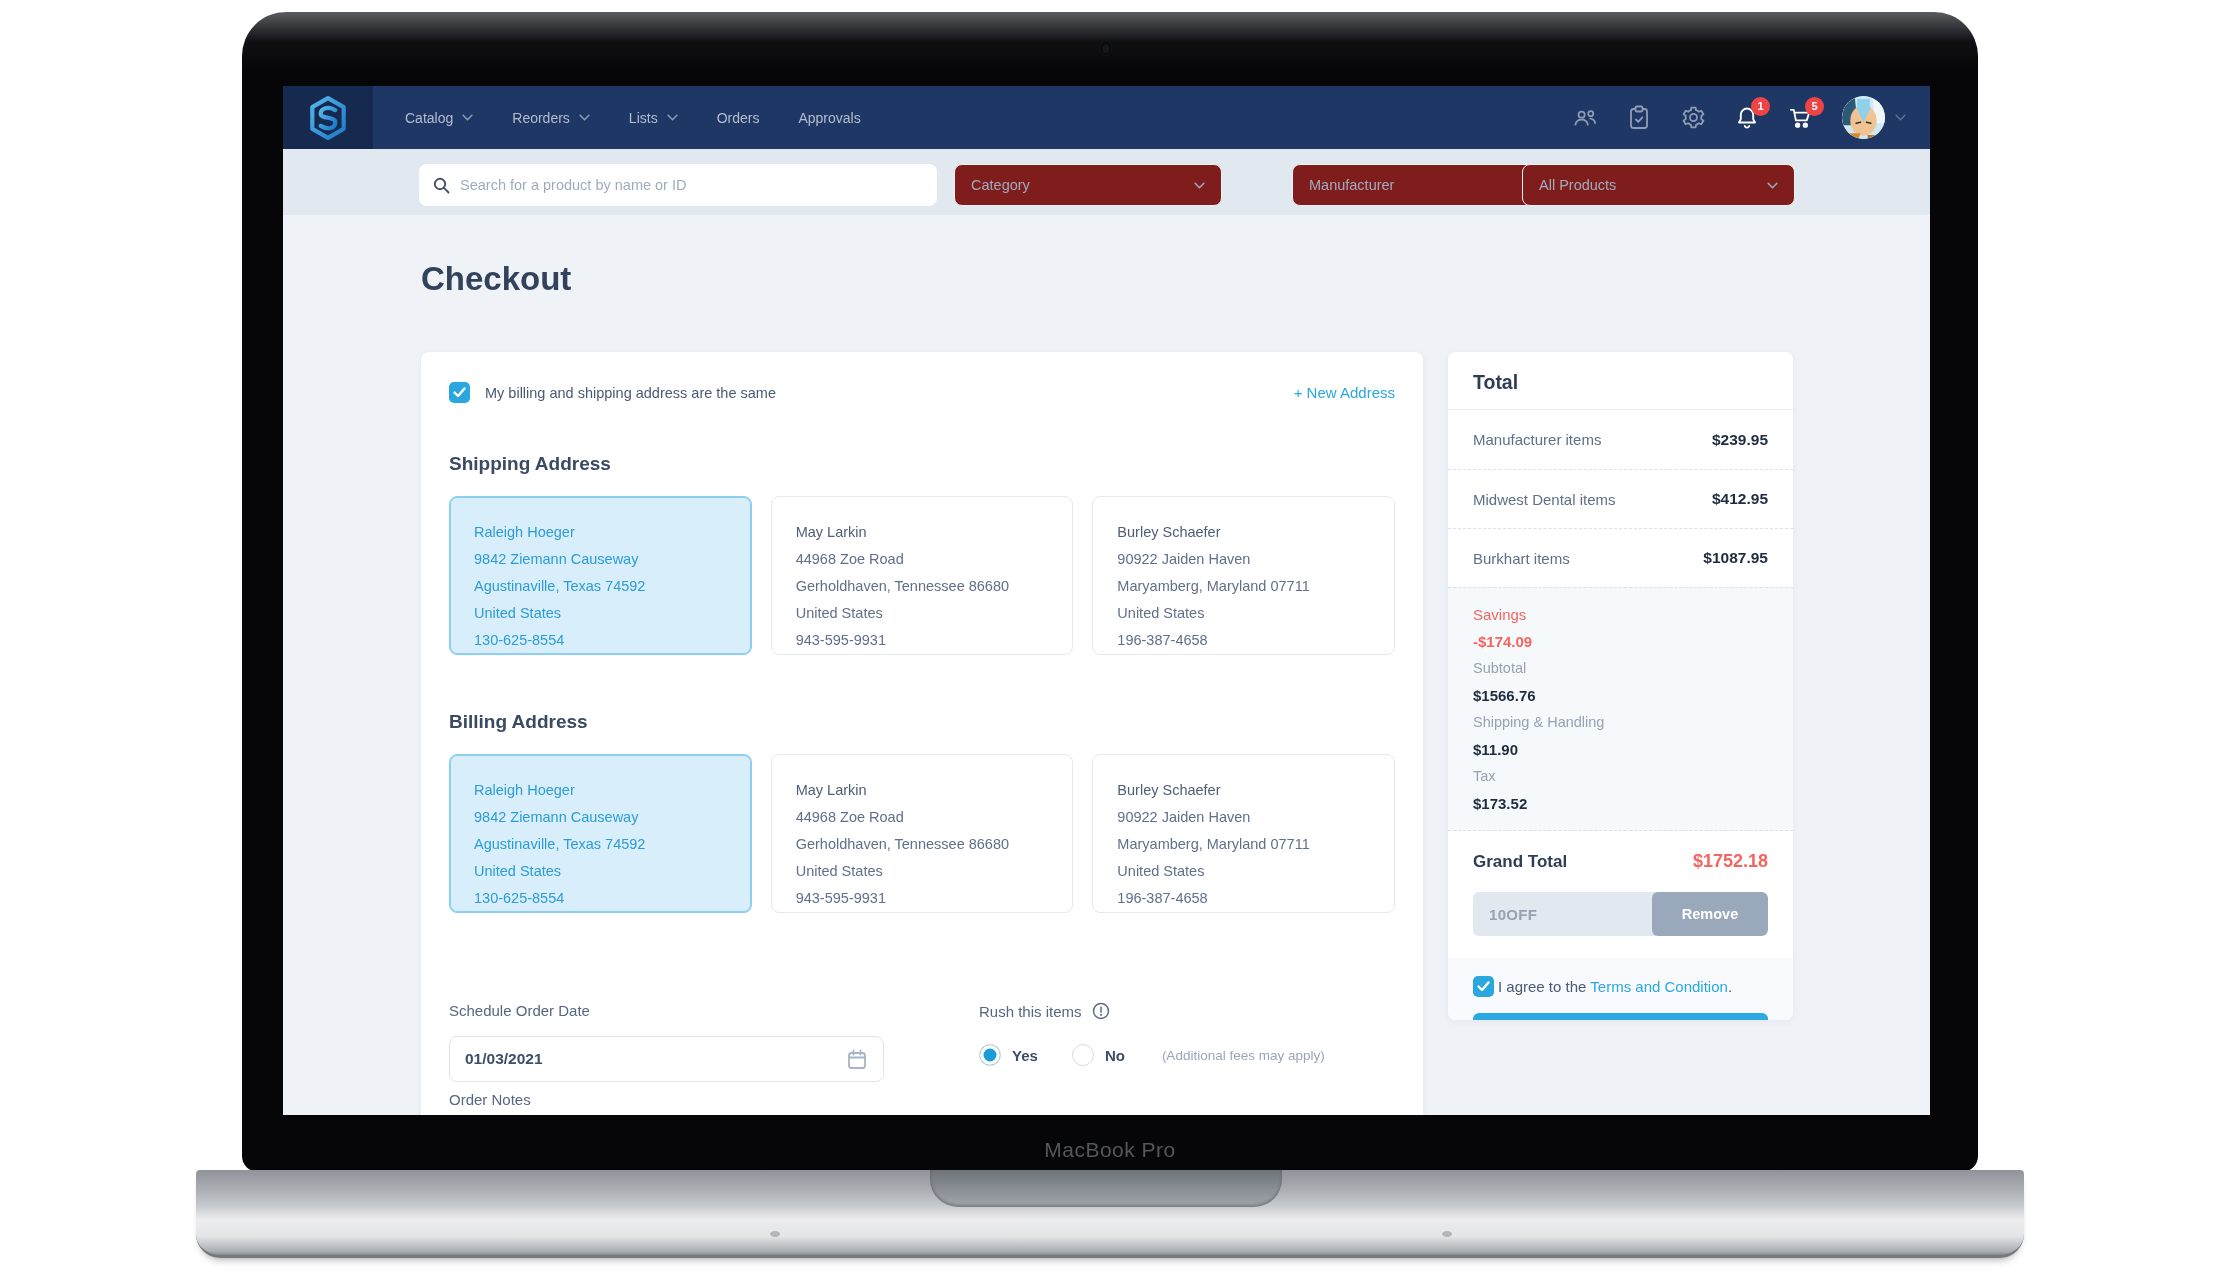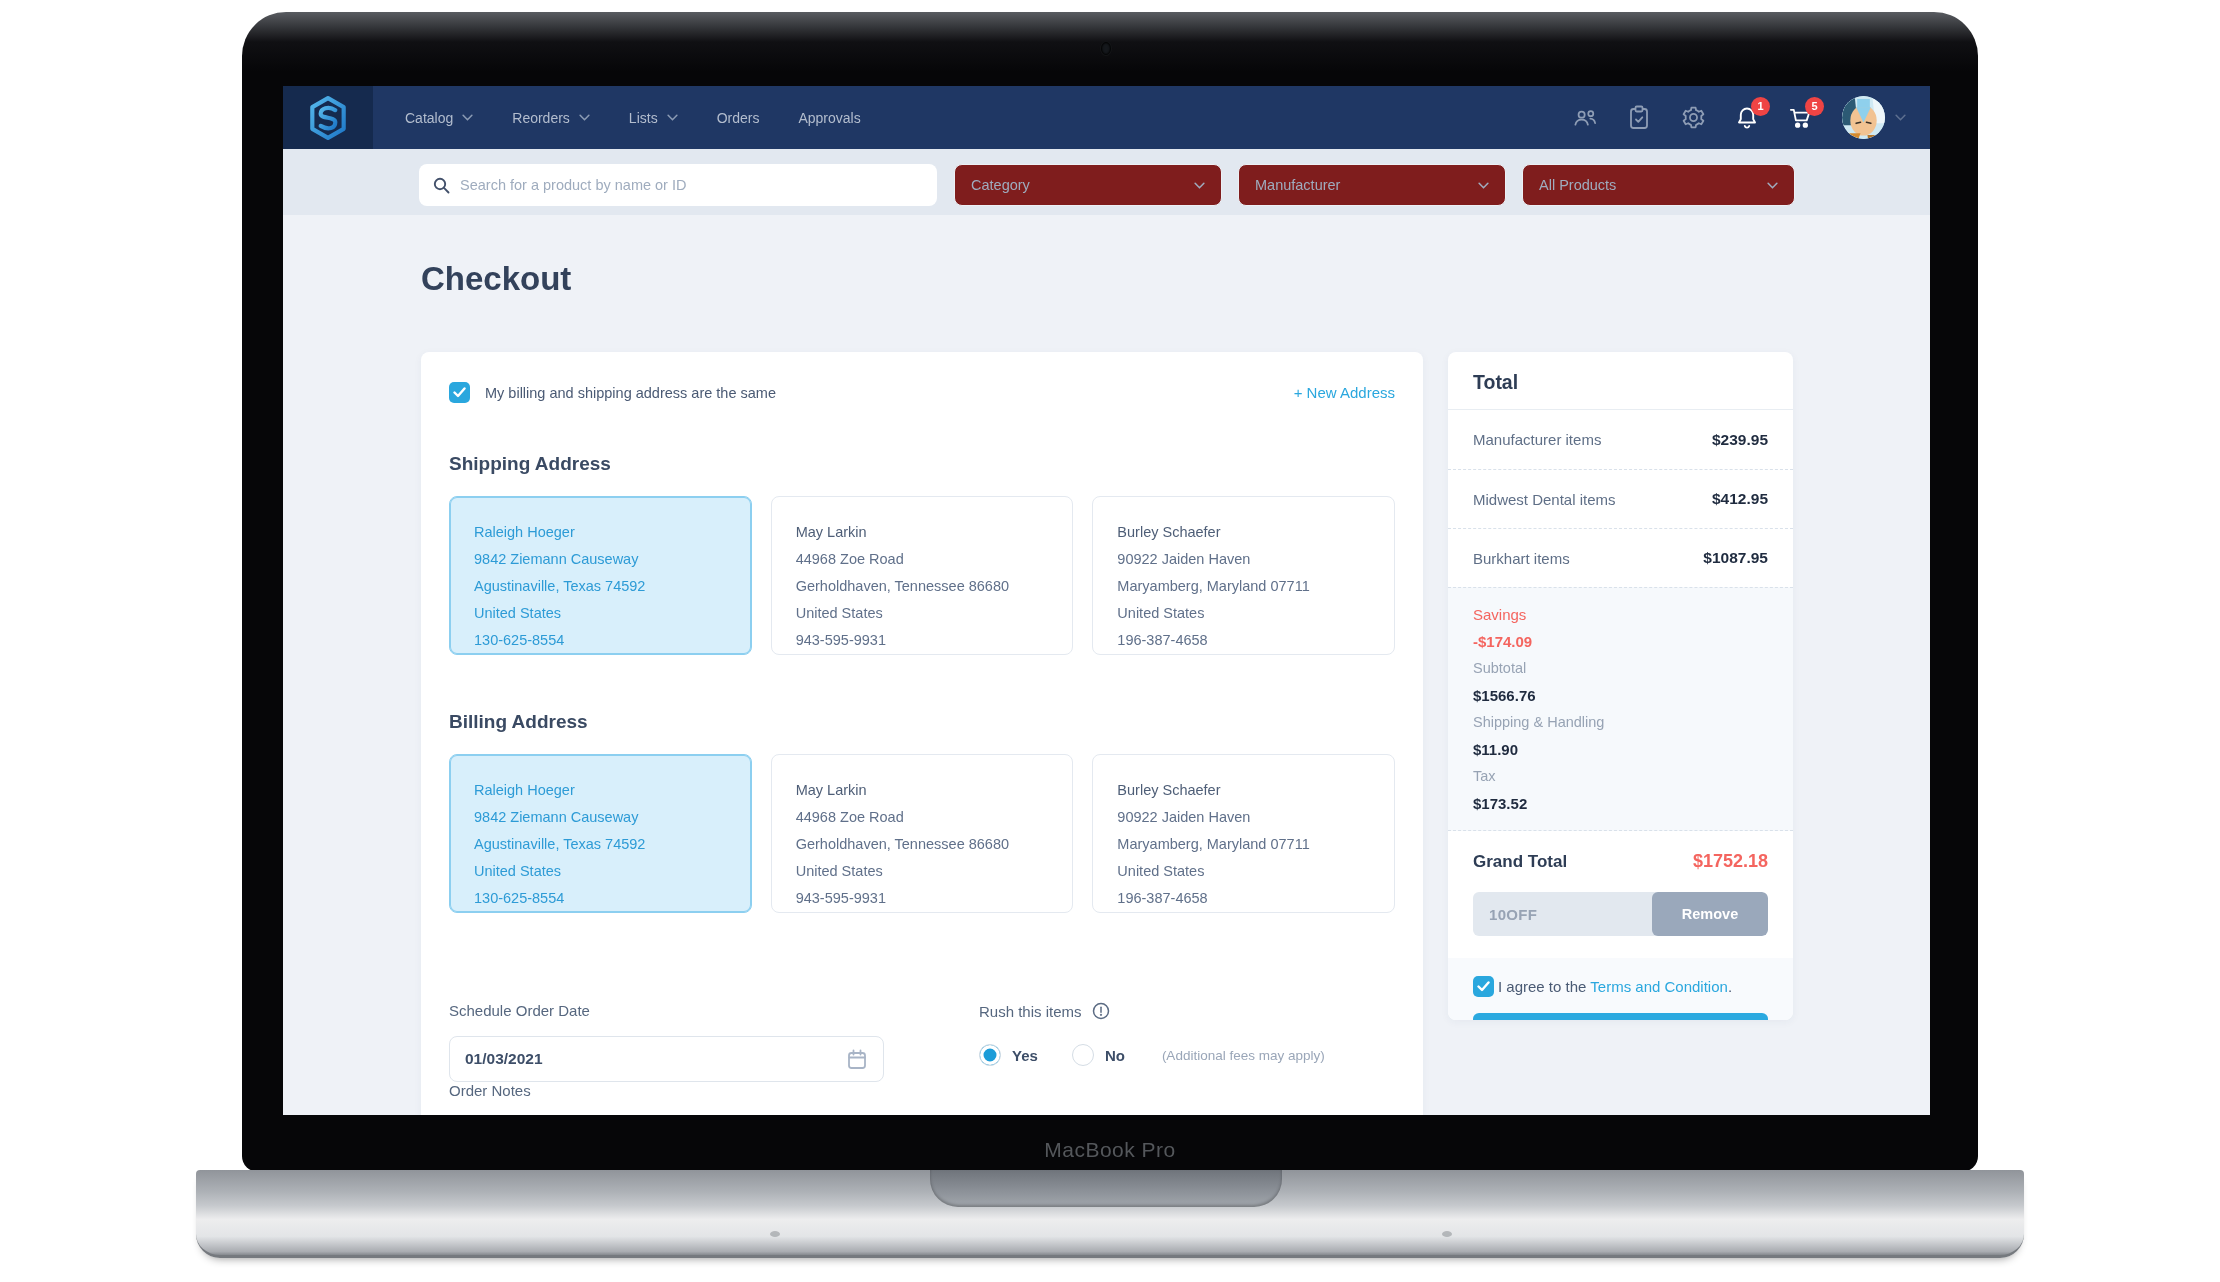--- a/index.html
+++ b/index.html
@@ -43,21 +43,21 @@
 
   
   .searchrow { position:absolute; left:0; top:63px; width:100%; height:66px; background:#E2E8F0; }
   .searchbox { position:absolute; left:136px; top:15px; width:518px; height:42px; background:#fff; border-radius:8px;
                display:flex; align-items:center; padding:0 14px; gap:10px; }
   .searchbox input { border:none; outline:none; flex:1; font-size:14.5px; color:#42506a; background:transparent; font-family:inherit; }
   .searchbox input::placeholder { color:#9FACBE; }
   .filter { position:absolute; top:15px; height:42px; background:#7f1d1d; border:1px solid #EDF0F5; border-radius:8px;
             display:flex; align-items:center; justify-content:space-between; padding:0 16px; font-size:14.5px; color:#9FACBE; }
   .f-cat { left:671px; width:268px; }
-  .f-man { left:955px; width:268px; }
+  .f-man { left:1009px; width:268px; }
   .f-all { left:1239px; width:273px; }
 
   
   .page-title { position:absolute; left:138px; top:174px; font-size:33px; font-weight:700; color:#33425B; }
 
   .main-card { position:absolute; left:138px; top:266px; width:1002px; height:880px; background:#fff;
                border-radius:8px; box-shadow:0 2px 8px rgba(35,56,94,.05); padding:30px 28px; }
   .same-row { display:flex; align-items:center; }
   .cklabel { margin-left:15px; font-size:14.5px; color:#4A5A74; }
   .new-address { margin-left:auto; font-size:15px; color:#2AA7DE; cursor:pointer; }
@@ -81,21 +81,21 @@
   .date-input .dval { font-size:15.5px; font-weight:600; color:#3D4E68; flex:1; }
   .rush-col { margin-left:95px; }
   .rush-head { display:flex; align-items:center; gap:10px; }
   .radio-row { display:flex; align-items:center; margin-top:24px; }
   .radio { width:22px; height:22px; border-radius:50%; background:#fff; border:1px solid #D5DDE5; flex:0 0 auto; }
   .radio.on { background:#1B9CD8; box-shadow:inset 0 0 0 3.5px #fff; }
   .radio-lab { font-size:15px; font-weight:600; color:#3D4E68; margin:0 0 0 11px; }
   .radio + .radio-lab { }
   .rr-gap { width:34px; }
   .fees-note { font-size:13.5px; color:#9AA6B8; margin-left:37px; }
-  .notes-label { }
+  .notes-label { margin-top:9px; }
 
   
   .total-panel { position:absolute; left:1165px; top:266px; width:345px; height:668px; background:#fff;
                  border-radius:8px; box-shadow:0 2px 8px rgba(35,56,94,.05); overflow:hidden; }
   .tp-head { padding:19px 25px 15px; font-size:19.5px; font-weight:700; color:#2E3D55; border-bottom:1px solid #E8EDF2; }
   .vrow { height:59px; display:flex; align-items:center; justify-content:space-between; padding:0 25px; }
   .vrow + .vrow { border-top:1px dashed #D9E1EA; }
   .vrow .vl { font-size:15px; color:#5F6F87; }
   .vrow .vv { font-size:15.5px; font-weight:700; color:#1F2B3F; }
   .tint-block { background:#F6F9FC; border-top:1px dashed #D9E1EA; border-bottom:1px dashed #D9E1EA; padding:13px 25px; }

